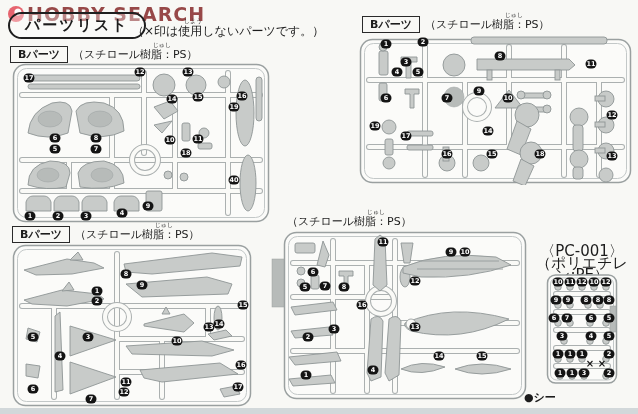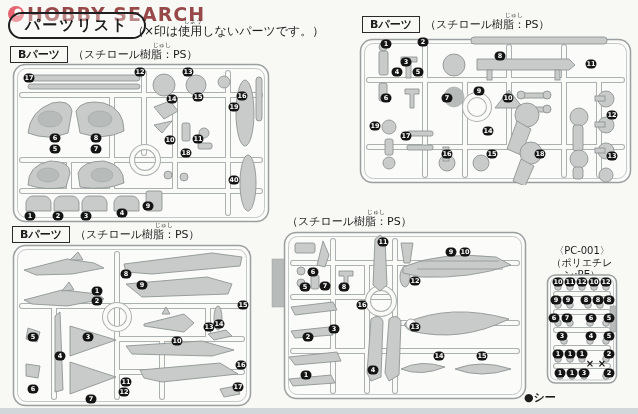--- a/index.html
+++ b/index.html
@@ -19,21 +19,21 @@
   .title-pill{position:absolute;left:8px;top:12px;border:2.2px solid #1f1f1f;border-radius:15px;
     padding:2px 15px;font-size:15px;font-weight:bold;letter-spacing:2px;background:rgba(255,255,255,.35);}
   .hdr-note{position:absolute;left:140px;top:23px;font-size:12px;}
   
   .label-row{position:absolute;display:flex;align-items:center;white-space:nowrap;}
   .label-box{border:1.5px solid #2a2a2a;padding:0 7px;font-size:11px;font-weight:bold;line-height:15px;}
   .material{font-size:11px;margin-left:5px;position:relative;}
   .qty{font-size:11px;margin-left:4px;}
   .ruby{position:absolute;top:-6px;left:77px;width:24px;text-align:center;font-size:6px;color:#333;}
   .ruby-note{position:absolute;top:-6px;left:48px;width:26px;text-align:center;font-size:6px;color:#333;}
-  .pc-label-block{position:absolute;left:536px;top:245px;width:92px;text-align:center;font-size:10px;line-height:12px;}
+  .pc-label-block{position:absolute;left:536px;top:245px;width:92px;text-align:center;font-size:15px;line-height:12px;}
   .seal-note{position:absolute;left:524px;top:390px;font-size:11px;font-weight:bold;}
   
   .runner{position:absolute;}
   .runner svg{display:block;}
   .fr{fill:#fbfbf9;stroke:#9aa0a0;stroke-width:1.5;}
   .fr2{fill:none;stroke:#c3c8c8;stroke-width:1;}
   .ch-o{fill:none;stroke:#abb0b0;stroke-width:6;stroke-linecap:round;}
   .ch-i{fill:none;stroke:#fafaf7;stroke-width:4;stroke-linecap:round;}
   .part{fill:#c8cbc9;stroke:#8f9595;stroke-width:.9;}
   .partd{fill:#b7bbb9;stroke:#9aa0a0;stroke-width:.5;}

